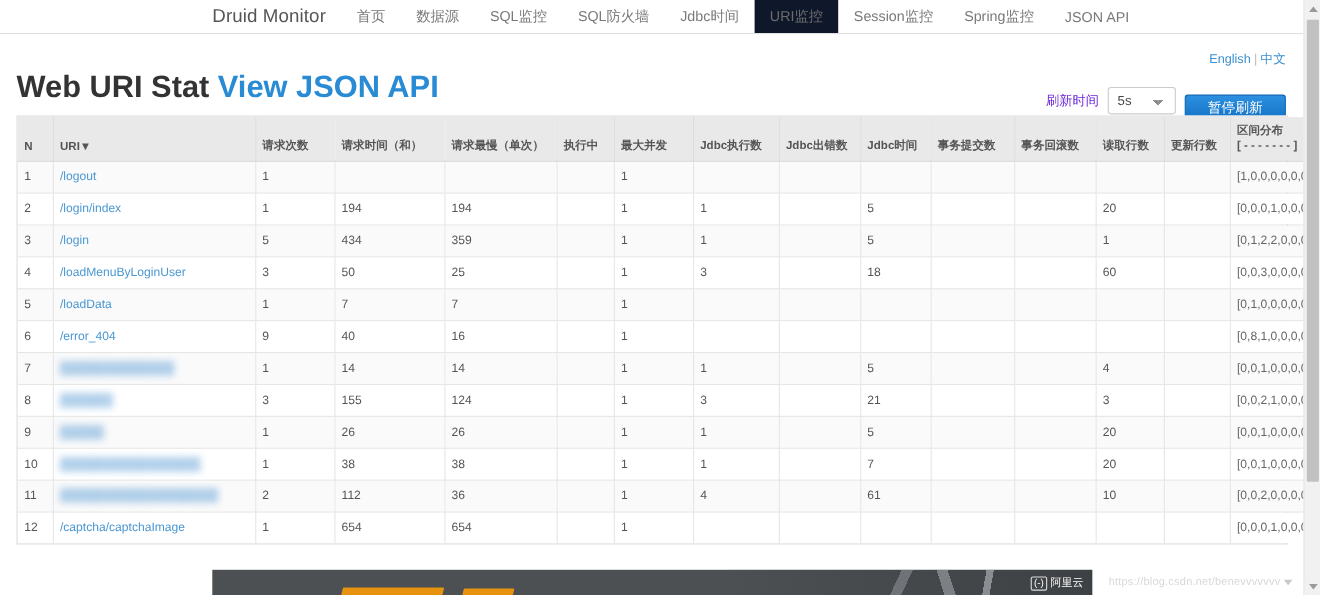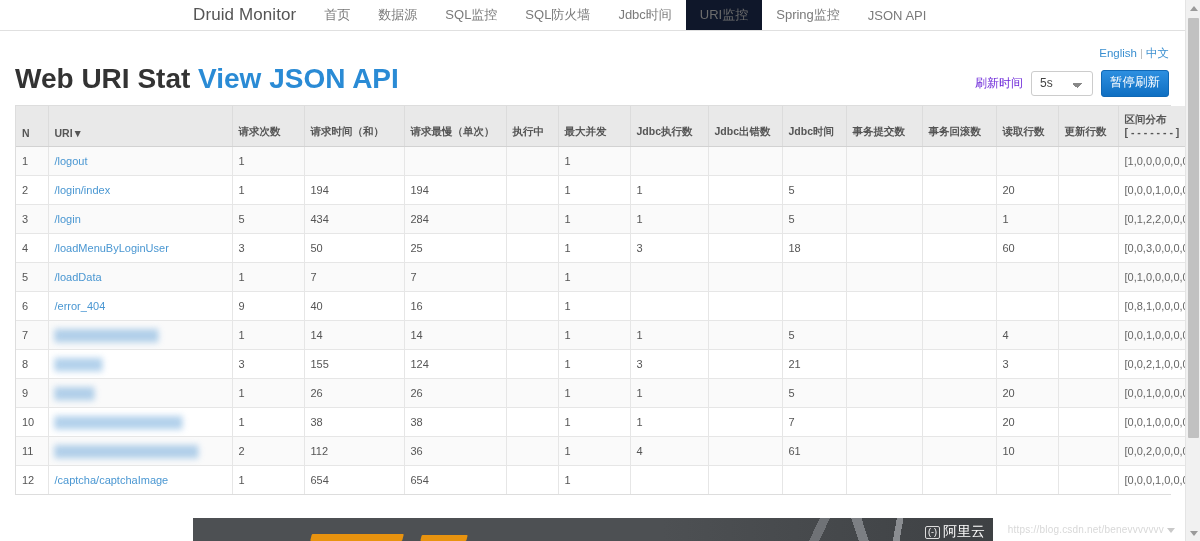--- a/index.html
+++ b/index.html
@@ -104,23 +104,23 @@
     background-position: calc(100% - 15px) 11px, calc(100% - 10px) 11px;
     background-size: 5px 5px, 5px 5px;
     background-repeat: no-repeat;
   }
   #pause-btn {
     background: #1a7fd4;
     background-image: linear-gradient(to bottom, #2d8fe0, #0f6fc2);
     border: 1px solid #1068b5;
     border-radius: 3px;
     color: #fff; font-size: 12.5px;
-    padding: 5px 8px 6px;
+    padding: 5px 20px 6px;
     cursor: pointer; white-space: nowrap;
-    font-family: inherit; line-height: 1.1;
+    font-family: inherit; line-height: 1.1; margin-top: 16px;
   }
 
   
   #table-wrap {
     position: absolute; top: 105px; left: 15px;
     width: 1156px;
     border: 1px solid #dddddd;
     background: #fff;
   }
   table {
@@ -225,21 +225,21 @@
   }
   #ad-logo {
     position: absolute; right: 8px; top: 5px;
     display: flex; align-items: center; gap: 3px;
   }
   #ad-logo .mark {
     color: #ffffff; font-size: 9px;
     border: 1px solid #dcdcdc; border-radius: 2px;
     padding: 0 2px; line-height: 11px;
   }
-  #ad-logo .txt { color: #ffffff; font-size: 14px; white-space: nowrap; }
+  #ad-logo .txt { color: #ffffff; font-size: 10px; white-space: nowrap; }
 
   
   #watermark {
     position: absolute; right: 10px; bottom: 6px;
     font-size: 10px; color: #d8d8d8;
     white-space: nowrap; user-select: none;
     letter-spacing: .2px;
     padding-left: 32px;
   }
   #watermark .caret {
@@ -286,20 +286,21 @@
   <div id="navbar">
     <div id="nav-left-pad"></div>
     <div class="brand">Druid Monitor</div>
     <div class="nav-items">
       <a class="nav-item">首页</a>
       <a class="nav-item">数据源</a>
       <a class="nav-item">SQL监控</a>
       <a class="nav-item">SQL防火墙</a>
       <a class="nav-item">Jdbc时间</a>
       <a class="nav-item active">URI监控</a>
+      <a class="nav-item">Session监控</a>
       <a class="nav-item">Spring监控</a>
       <a class="nav-item">JSON API</a>
     </div>
   </div>
 
   <div id="lang">
     <a>English</a><span class="sep">|</span><a>中文</a>
   </div>
 
   <div id="title">
@@ -387,21 +388,21 @@
             <td></td>
             <td>20</td>
             <td></td>
             <td class="dist">[0,0,0,1,0,0,0,0]</td>
           </tr>
           <tr>
             <td>3</td>
             <td class="uri"><a>/login</a></td>
             <td>5</td>
             <td>434</td>
-            <td>284</td>
+            <td>359</td>
             <td></td>
             <td>1</td>
             <td>1</td>
             <td></td>
             <td>5</td>
             <td></td>
             <td></td>
             <td>1</td>
             <td></td>
             <td class="dist">[0,1,2,2,0,0,0,0]</td>

